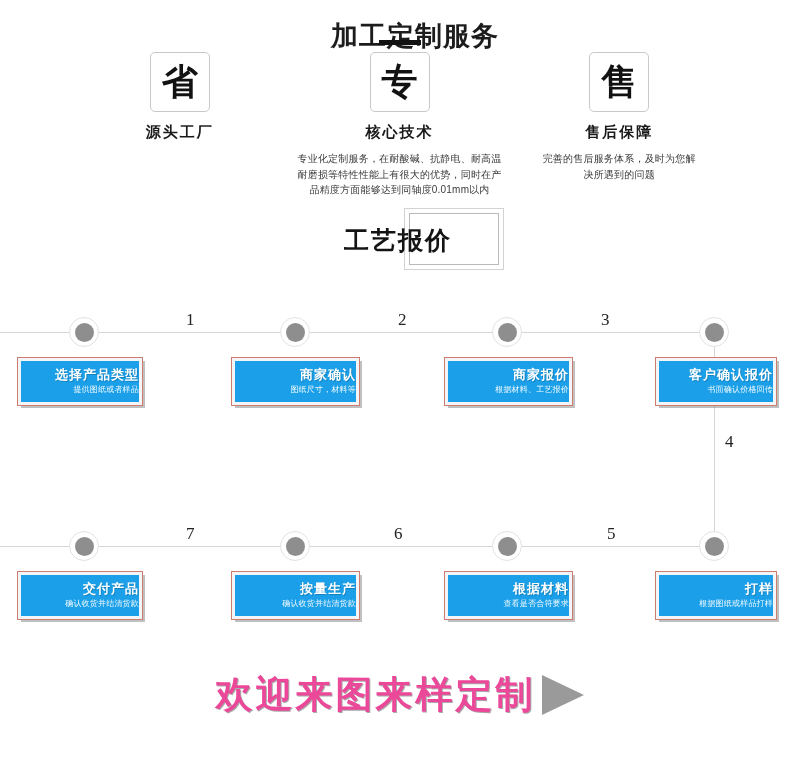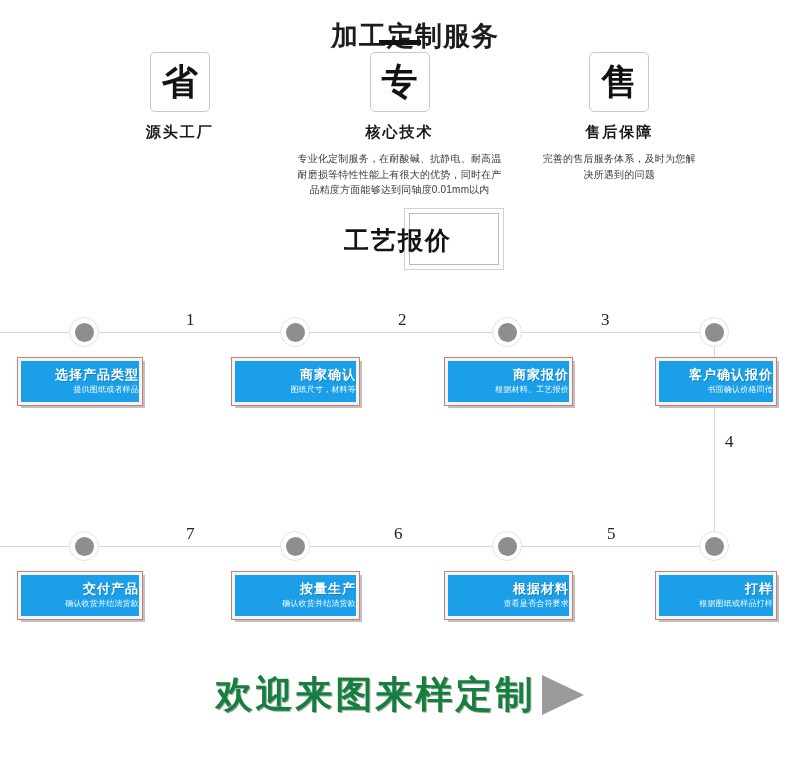--- a/index.html
+++ b/index.html
@@ -198,21 +198,21 @@
     width: 799px;
     height: 70px;
     display: flex;
     align-items: center;
     justify-content: center;
   }
   .banner-text {
     font-size: 37px;
     font-weight: bold;
     letter-spacing: 3px;
-    color: #15803d;
+    color: #ec4899;
     text-shadow: 1px 1px 0 #aaaaaa;
   }
   .banner-arrow {
     margin-left: 6px;
     width: 0;
     height: 0;
     border-top: 20px solid transparent;
     border-bottom: 20px solid transparent;
     border-left: 42px solid #9a9a9a;
   }

